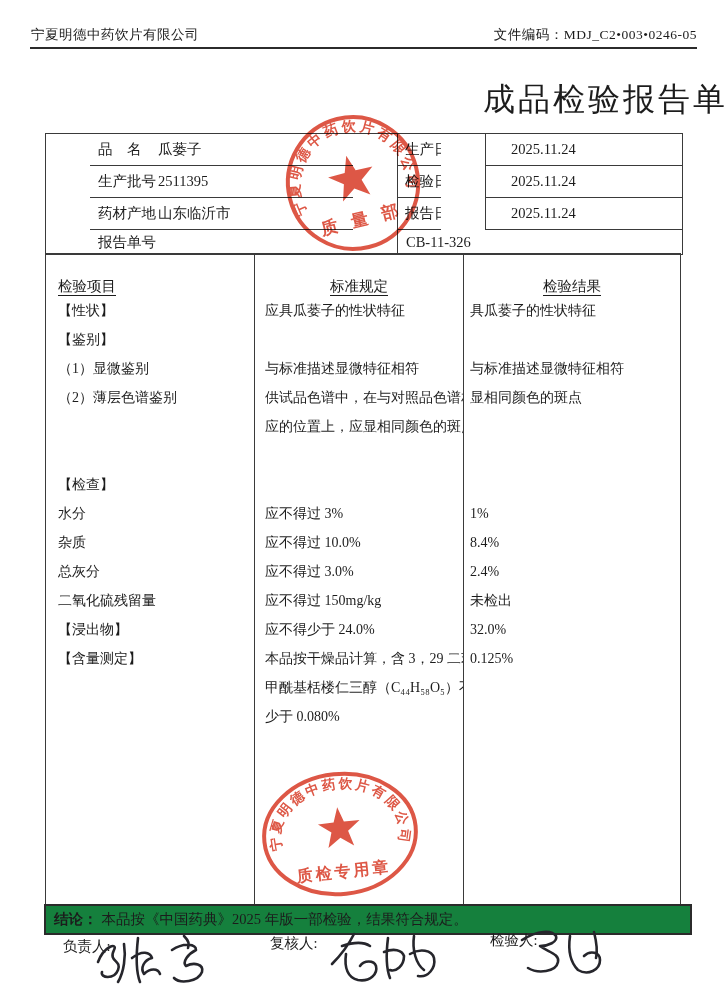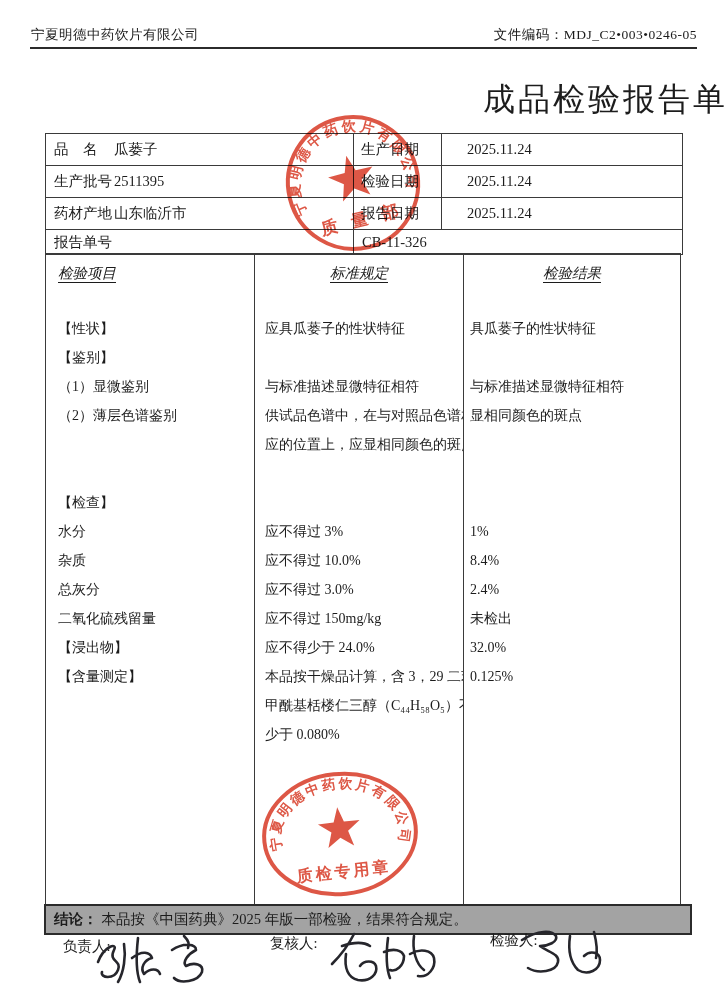--- a/index.html
+++ b/index.html
@@ -13,50 +13,50 @@
   .toprule{position:absolute;left:30px;right:31px;top:47px;border-top:2px solid #2b2b2b;}
 
   
   .title{position:absolute;top:78px;left:0;width:100%;text-align:right;
          font-size:32px;font-weight:normal;letter-spacing:3px;}
 
   
   .info{position:absolute;left:45px;top:133px;width:636px;display:grid;
         grid-template-columns:307px 88px 241px;grid-template-rows:32px 32px 32px 24px;
         border:1px solid #3a3a3a;font-size:14.5px;}
-  .ic{display:flex;align-items:center;border-bottom:1px solid #3a3a3a;white-space:nowrap;overflow:hidden;}
+  .ic{display:flex;align-items:center;border-bottom:1px solid #3a3a3a;white-space:nowrap;overflow:hidden;margin-left:44px;}
   .ic.bl{border-left:1px solid #3a3a3a;}
   .ic.last{border-bottom:none;}
   .ilab{display:inline-block;min-width:60px;padding-left:8px;}
   .ic .val{padding-left:0;}
   .ic.mid{padding-left:7px;}
   .ic.date{padding-left:25px;}
   .span2{grid-column:2/4;}
 
   
   .main{position:absolute;left:45px;top:253px;width:636px;height:652px;
         border:1px solid #3a3a3a;display:flex;box-sizing:border-box;background:transparent;}
   .mcol{position:relative;height:100%;box-sizing:border-box;}
   .mcol.c1{width:208px;}
   .mcol.c2{width:209px;border-left:1px solid #3a3a3a;}
   .mcol.c3{width:217px;border-left:1px solid #3a3a3a;}
-  .mhead{height:34px;padding-top:10px;font-size:14.5px;box-sizing:border-box;font-style:italic;}
+  .mhead{height:34px;padding-top:23px;font-size:14.5px;box-sizing:border-box;}
   .mhead span{text-decoration:underline;text-underline-offset:4px;}
   .c1 .mhead{padding-left:12px;text-align:left;}
   .c2 .mhead,.c3 .mhead{text-align:center;}
-  .mlines{margin-top:26px;}
+  .mlines{margin-top:8px;}
   .ml{height:29px;line-height:29px;font-size:14px;white-space:nowrap;overflow:hidden;}
   .c1 .ml{padding-left:12px;}
   .c2 .ml{padding-left:10px;}
   .c3 .ml{padding-left:6px;}
 
   
   .conclusion{position:absolute;left:44px;top:904px;width:636px;height:27px;
         border:2px solid #2b2b2b;display:flex;align-items:center;
-        font-size:14.5px;background:#a3a3a3;white-space:nowrap;padding-left:8px;box-sizing:content-box;}
+        font-size:14.5px;background:#15803d;white-space:nowrap;padding-left:8px;box-sizing:content-box;}
   .conclusion .clab{font-weight:bold;margin-right:4px;}
 
   
   .sig-label{position:absolute;font-size:14.5px;}
   .sig{position:absolute;}
   .sig path{stroke:#26262c;stroke-width:2.6;fill:none;stroke-linecap:round;stroke-linejoin:round;}
 
   
   .stamp{position:absolute;mix-blend-mode:multiply;opacity:.88;}
   .stamp text{font-family:"Liberation Serif","DejaVu Serif",serif;font-weight:bold;}

